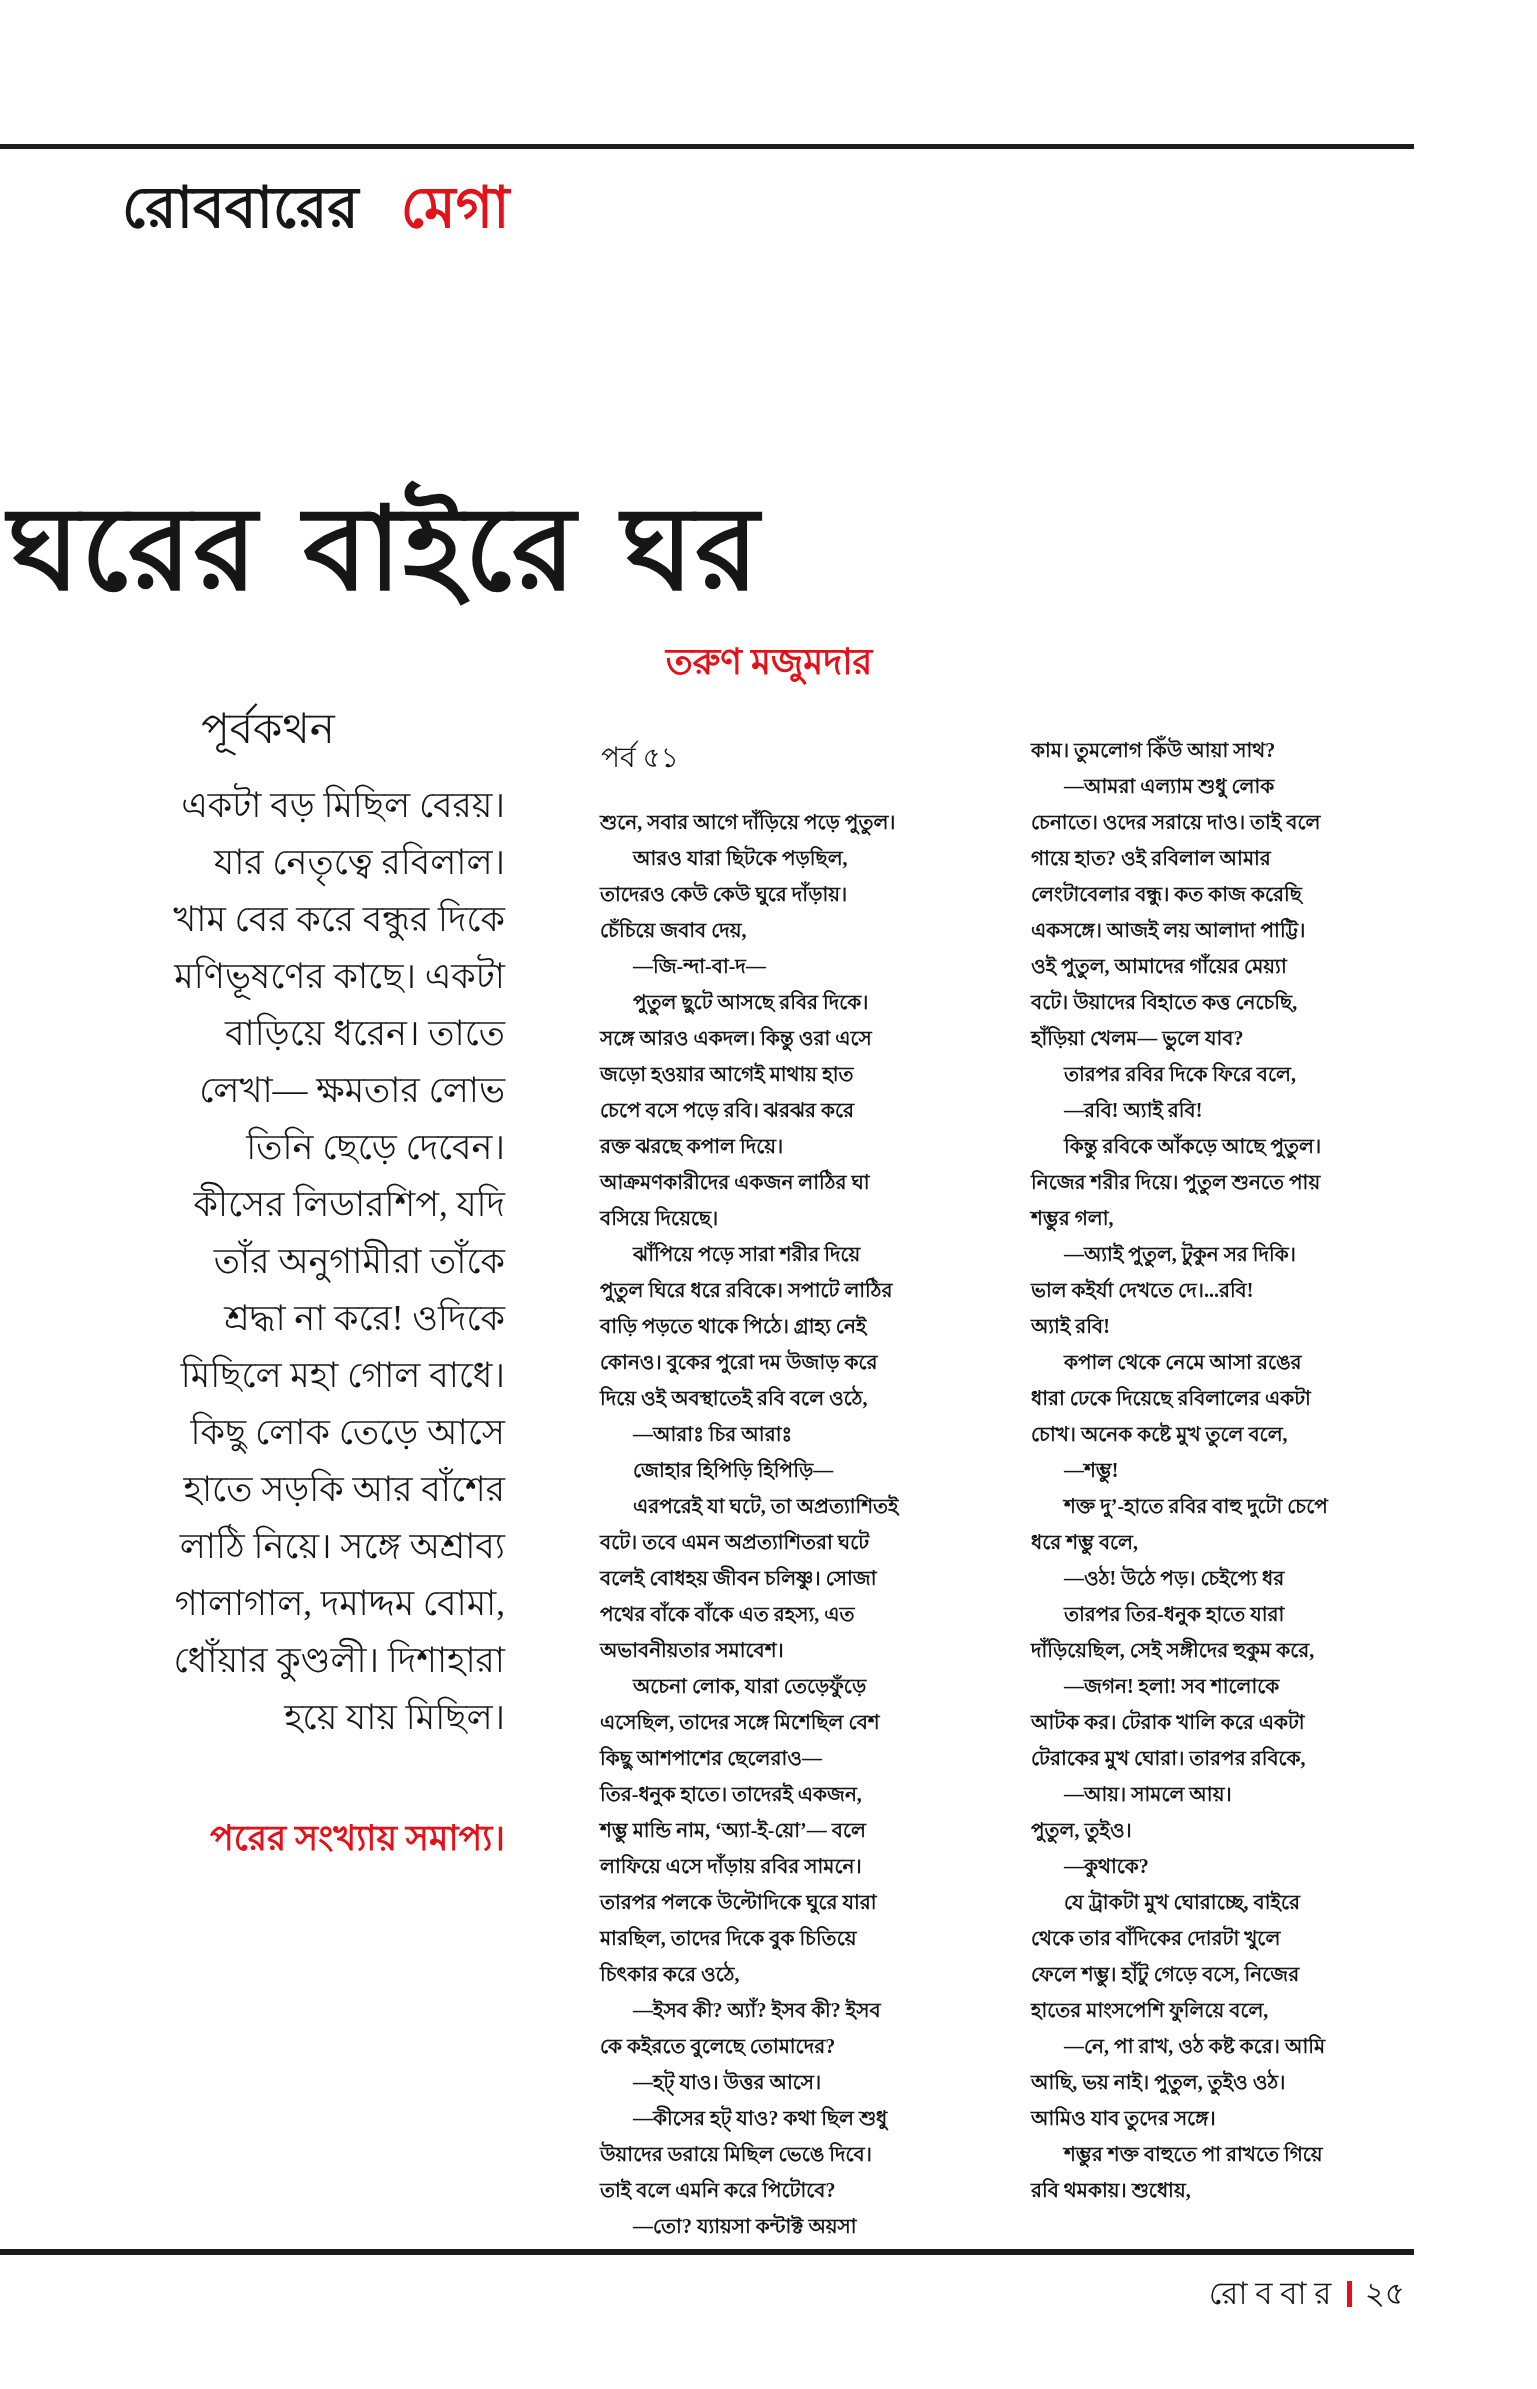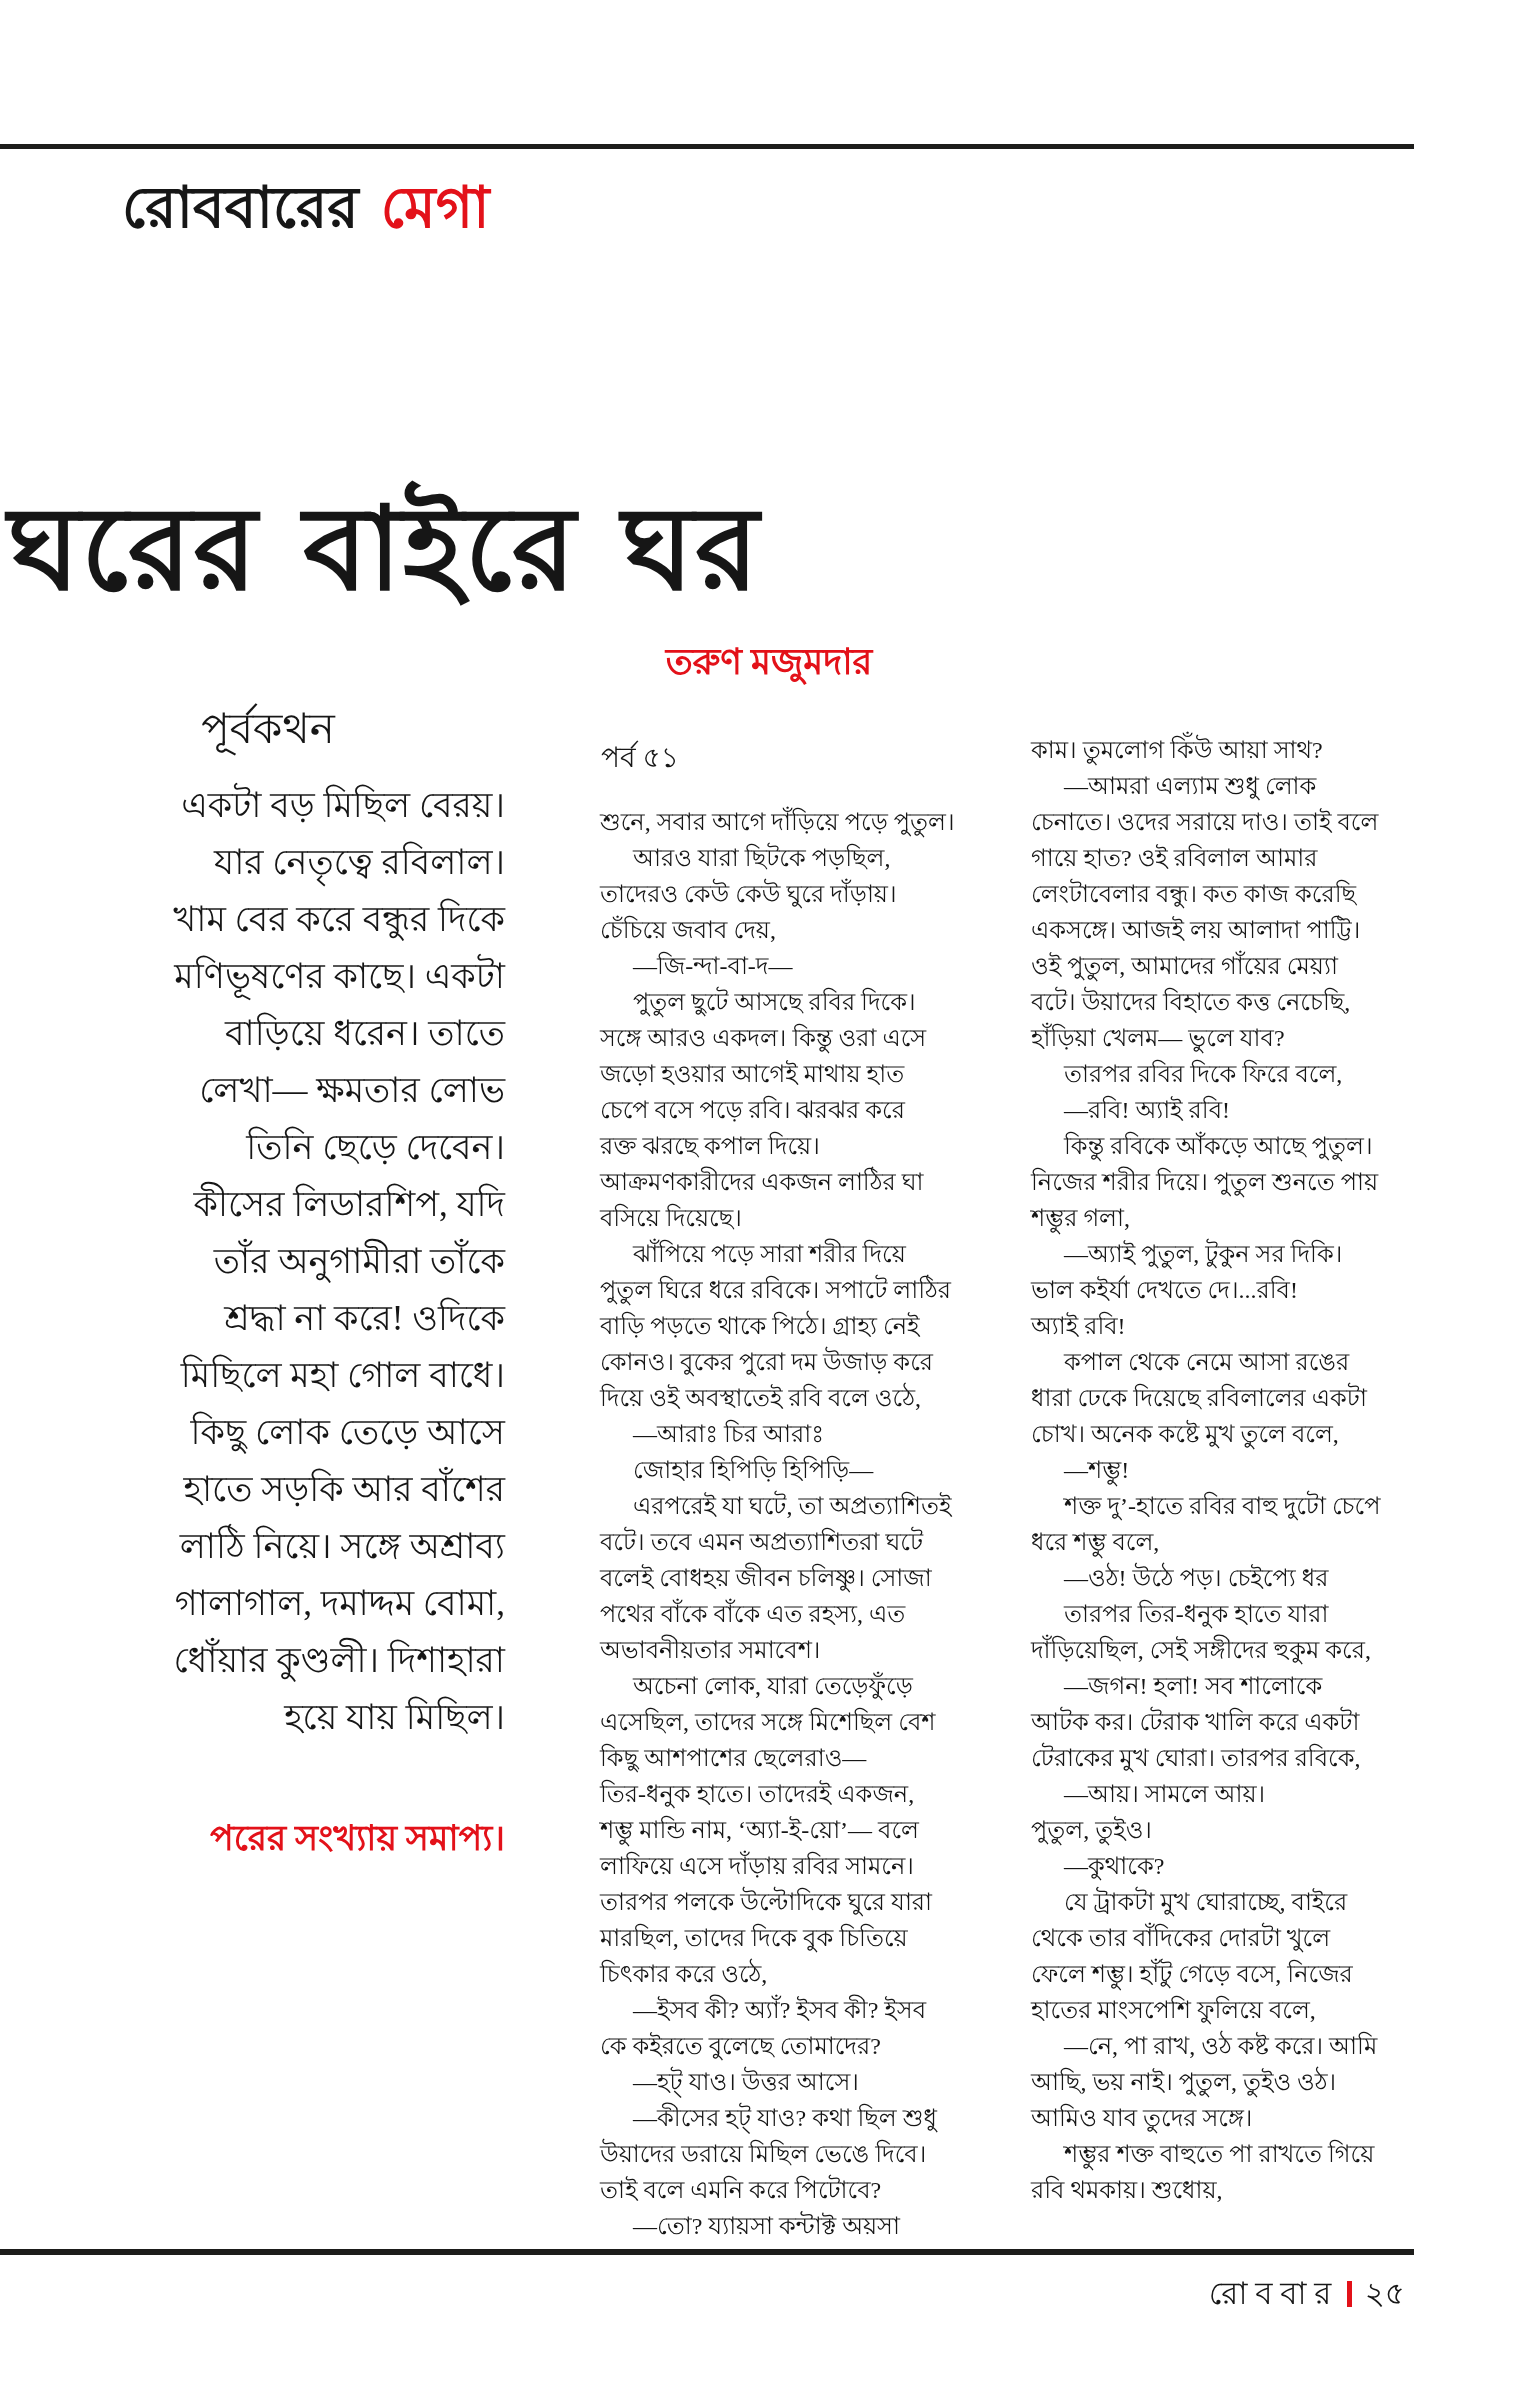--- a/index.html
+++ b/index.html
@@ -19,21 +19,21 @@
     overflow:hidden;
   }
   .rule { position:absolute; left:0; background:var(--rule); }
   .top-rule    { top:144px;  width:1414px; height:5.4px; }
   .bottom-rule { top:2249px; width:1414px; height:6.2px; }
 
   .masthead {
     position:absolute; left:122px; top:164px;
     font-size:57px; font-weight:bold; white-space:nowrap;
   }
-  .mh-red { color:var(--accent); margin-left:8px; }
+  .mh-red { color:var(--accent); margin-left:28px; }
 
   .title {
     position:absolute; left:0; width:100%; top:459px;
     font-size:116px; font-weight:bold;
     letter-spacing:1.6px; word-spacing:14px; white-space:nowrap;padding-left:8px;
   }
   .author {
     position:absolute; left:0; width:100%; top:634px;
     text-align:center; font-size:36px; font-weight:bold;
     color:var(--accent); white-space:nowrap;
@@ -53,21 +53,21 @@
     text-align:right; font-size:35px; line-height:57px;
     color:var(--accent); font-weight:bold; white-space:nowrap;
   }
 
   .part-label {
     position:absolute; left:601px; top:736px;
     font-size:28px; white-space:nowrap;
   }
   .col {
     position:absolute; width:419px;
-    font-size:24px; line-height:36px;
+    font-size:20px; line-height:36px;font-weight:bold;
   }
   .col .item { white-space:nowrap; }
   .col .item.ind { padding-left:33px; }
   .col-a { left:600px;  top:804px; }
   .col-b { left:1031px; top:732px;  }
 
   .footer {
     position:absolute; top:2269px; right:133px;
     font-size:31px; white-space:nowrap;
   }

